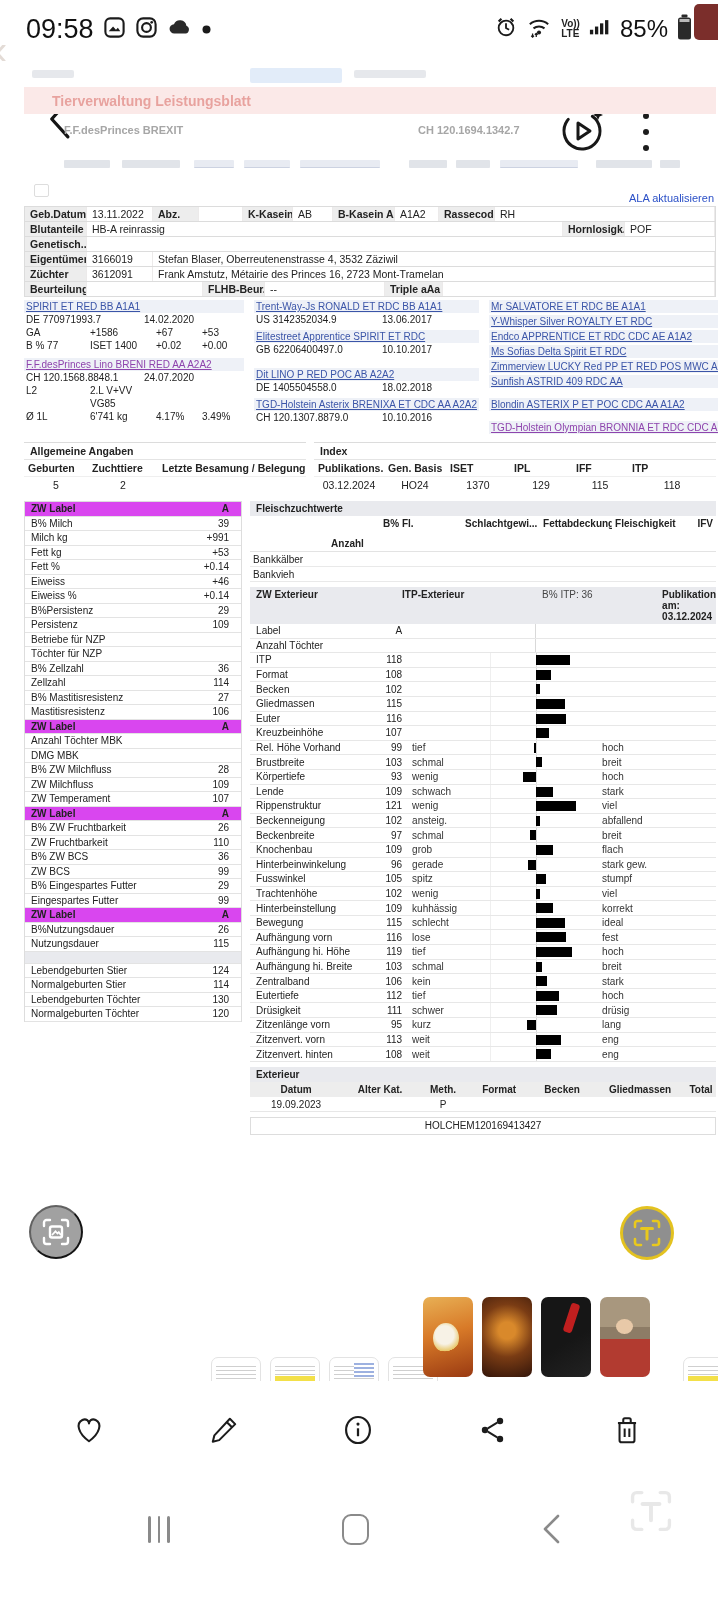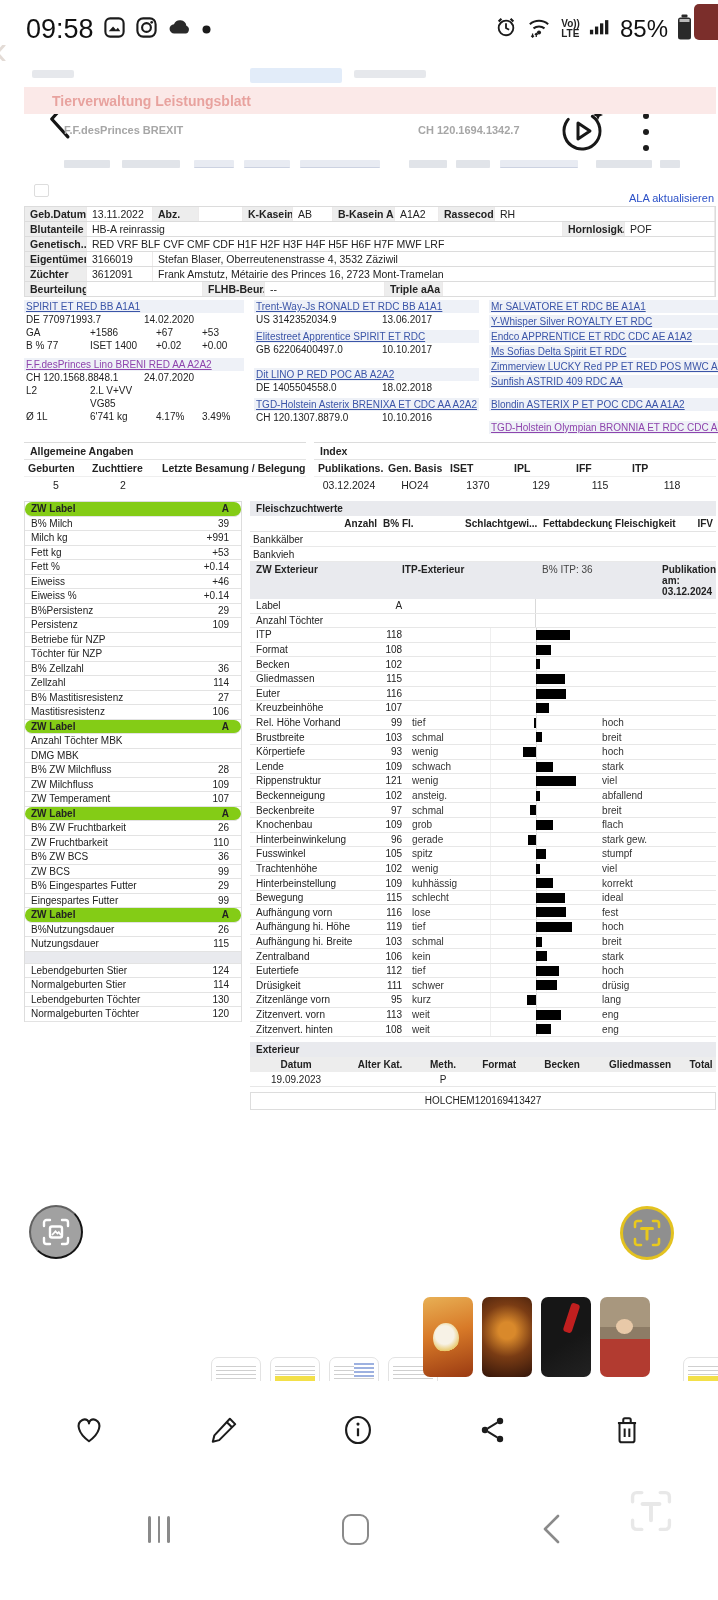--- a/index.html
+++ b/index.html
@@ -68,31 +68,31 @@
   .ai-left{width:282px;}
   .ai-right{flex:1;}
   .ai-vals{border-top:1px solid #efefef;}
 
   
   .main{display:flex;gap:8px;margin-top:8px;align-items:flex-start;}
   .zw-table{width:282px;border:1px solid #ddd;border-bottom:none;}
   .zrow{display:flex;border-bottom:1px solid #e3e3e3;height:14.5px;align-items:center;font-size:10px;}
   .zrow .zl{flex:1;padding-left:6px;white-space:nowrap;overflow:hidden;}
   .zrow .zv{width:56px;text-align:right;padding-right:12px;}
-  .zrow.zhead{background:#84cc16;font-weight:700;border-radius:7px;}
+  .zrow.zhead{background:#d946ef;font-weight:700;}
   .zrow.zblank{background:#e9eaee;height:12px;}
 
   .rcol{flex:1;}
   .sec-title{background:#e9eaee;font-weight:700;font-size:10px;padding:2px 6px;display:flex;}
   .fl-head{display:flex;font-size:10px;font-weight:700;border-bottom:1px solid #e3e3e3;}
   .fl-head span,.fl-row span{padding:2px 3px;white-space:nowrap;overflow:hidden;}
   .fl-row{display:flex;font-size:10px;border-bottom:1px solid #e9e9e9;height:15px;}
-  .fl-c0{width:78px;}.fl-c{width:52px;text-align:right;}.fl-c2{width:82px;}.fl-c3{width:78px;}.fl-c4{width:72px;}.fl-c5{flex:1;text-align:right;}
-
-  .zx-head{background:#e9eaee;display:flex;font-size:10px;padding:2px 0;}
+  .fl-c0{width:78px;}.fl-c{width:52px;text-align:left;margin-top:20px;}.fl-c2{width:82px;}.fl-c3{width:78px;}.fl-c4{width:72px;}.fl-c5{flex:1;text-align:right;}
+
+  .zx-head{background:#e9eaee;display:flex;font-size:10px;padding:2px 0;margin-top:5px;}
   .zx-head b{width:152px;padding-left:6px;}
   .zx-head .sub{width:140px;font-weight:700;}
   .zx-head .bp{width:120px;color:#444;}
   .zx-head .pub{flex:1;font-weight:700;}
   .trow{display:flex;align-items:center;height:14.6px;border-bottom:1px solid #e7e7e7;font-size:10px;}
   .t-l{width:118px;padding-left:6px;white-space:nowrap;overflow:hidden;}
   .t-v{width:34px;text-align:right;}
   .t-lo{width:88px;padding-left:10px;color:#333;white-space:nowrap;}
   .t-ch{width:104px;position:relative;height:100%;border-left:1px solid #efefef;}
   .t-ch::before{content:"";position:absolute;left:45px;top:0;bottom:0;width:1px;background:#d9d9d9;}
@@ -277,21 +277,20 @@
           <span class="icell fl">RH</span>
         </div>
         <div class="irow">
           <span class="icell lab" style="width: 62px;">Blutanteile</span>
           <span class="icell fl">HB-A    reinrassig</span>
           <span class="icell lab" style="width: 62px;">Hornlosigk...</span>
           <span class="icell" style="width: 90px;">POF</span>
         </div>
         <div class="irow">
           <span class="icell lab" style="width: 62px;">Genetisch...</span>
-          <span class="icell fl">RED VRF BLF CVF CMF CDF H1F H2F H3F H4F H5F H6F H7F MWF LRF</span>
         </div>
         <div class="irow">
           <span class="icell lab" style="width: 62px;">Eigentümer</span>
           <span class="icell" style="width: 66px;">3166019</span>
           <span class="icell fl">Stefan Blaser, Oberreutenenstrasse 4, 3532 Zäziwil</span>
         </div>
         <div class="irow">
           <span class="icell lab" style="width: 62px; text-align: right;">Züchter</span>
           <span class="icell" style="width: 66px;">3612091</span>
           <span class="icell fl">Frank Amstutz, Métairie des Princes 16, 2723 Mont-Tramelan</span>

